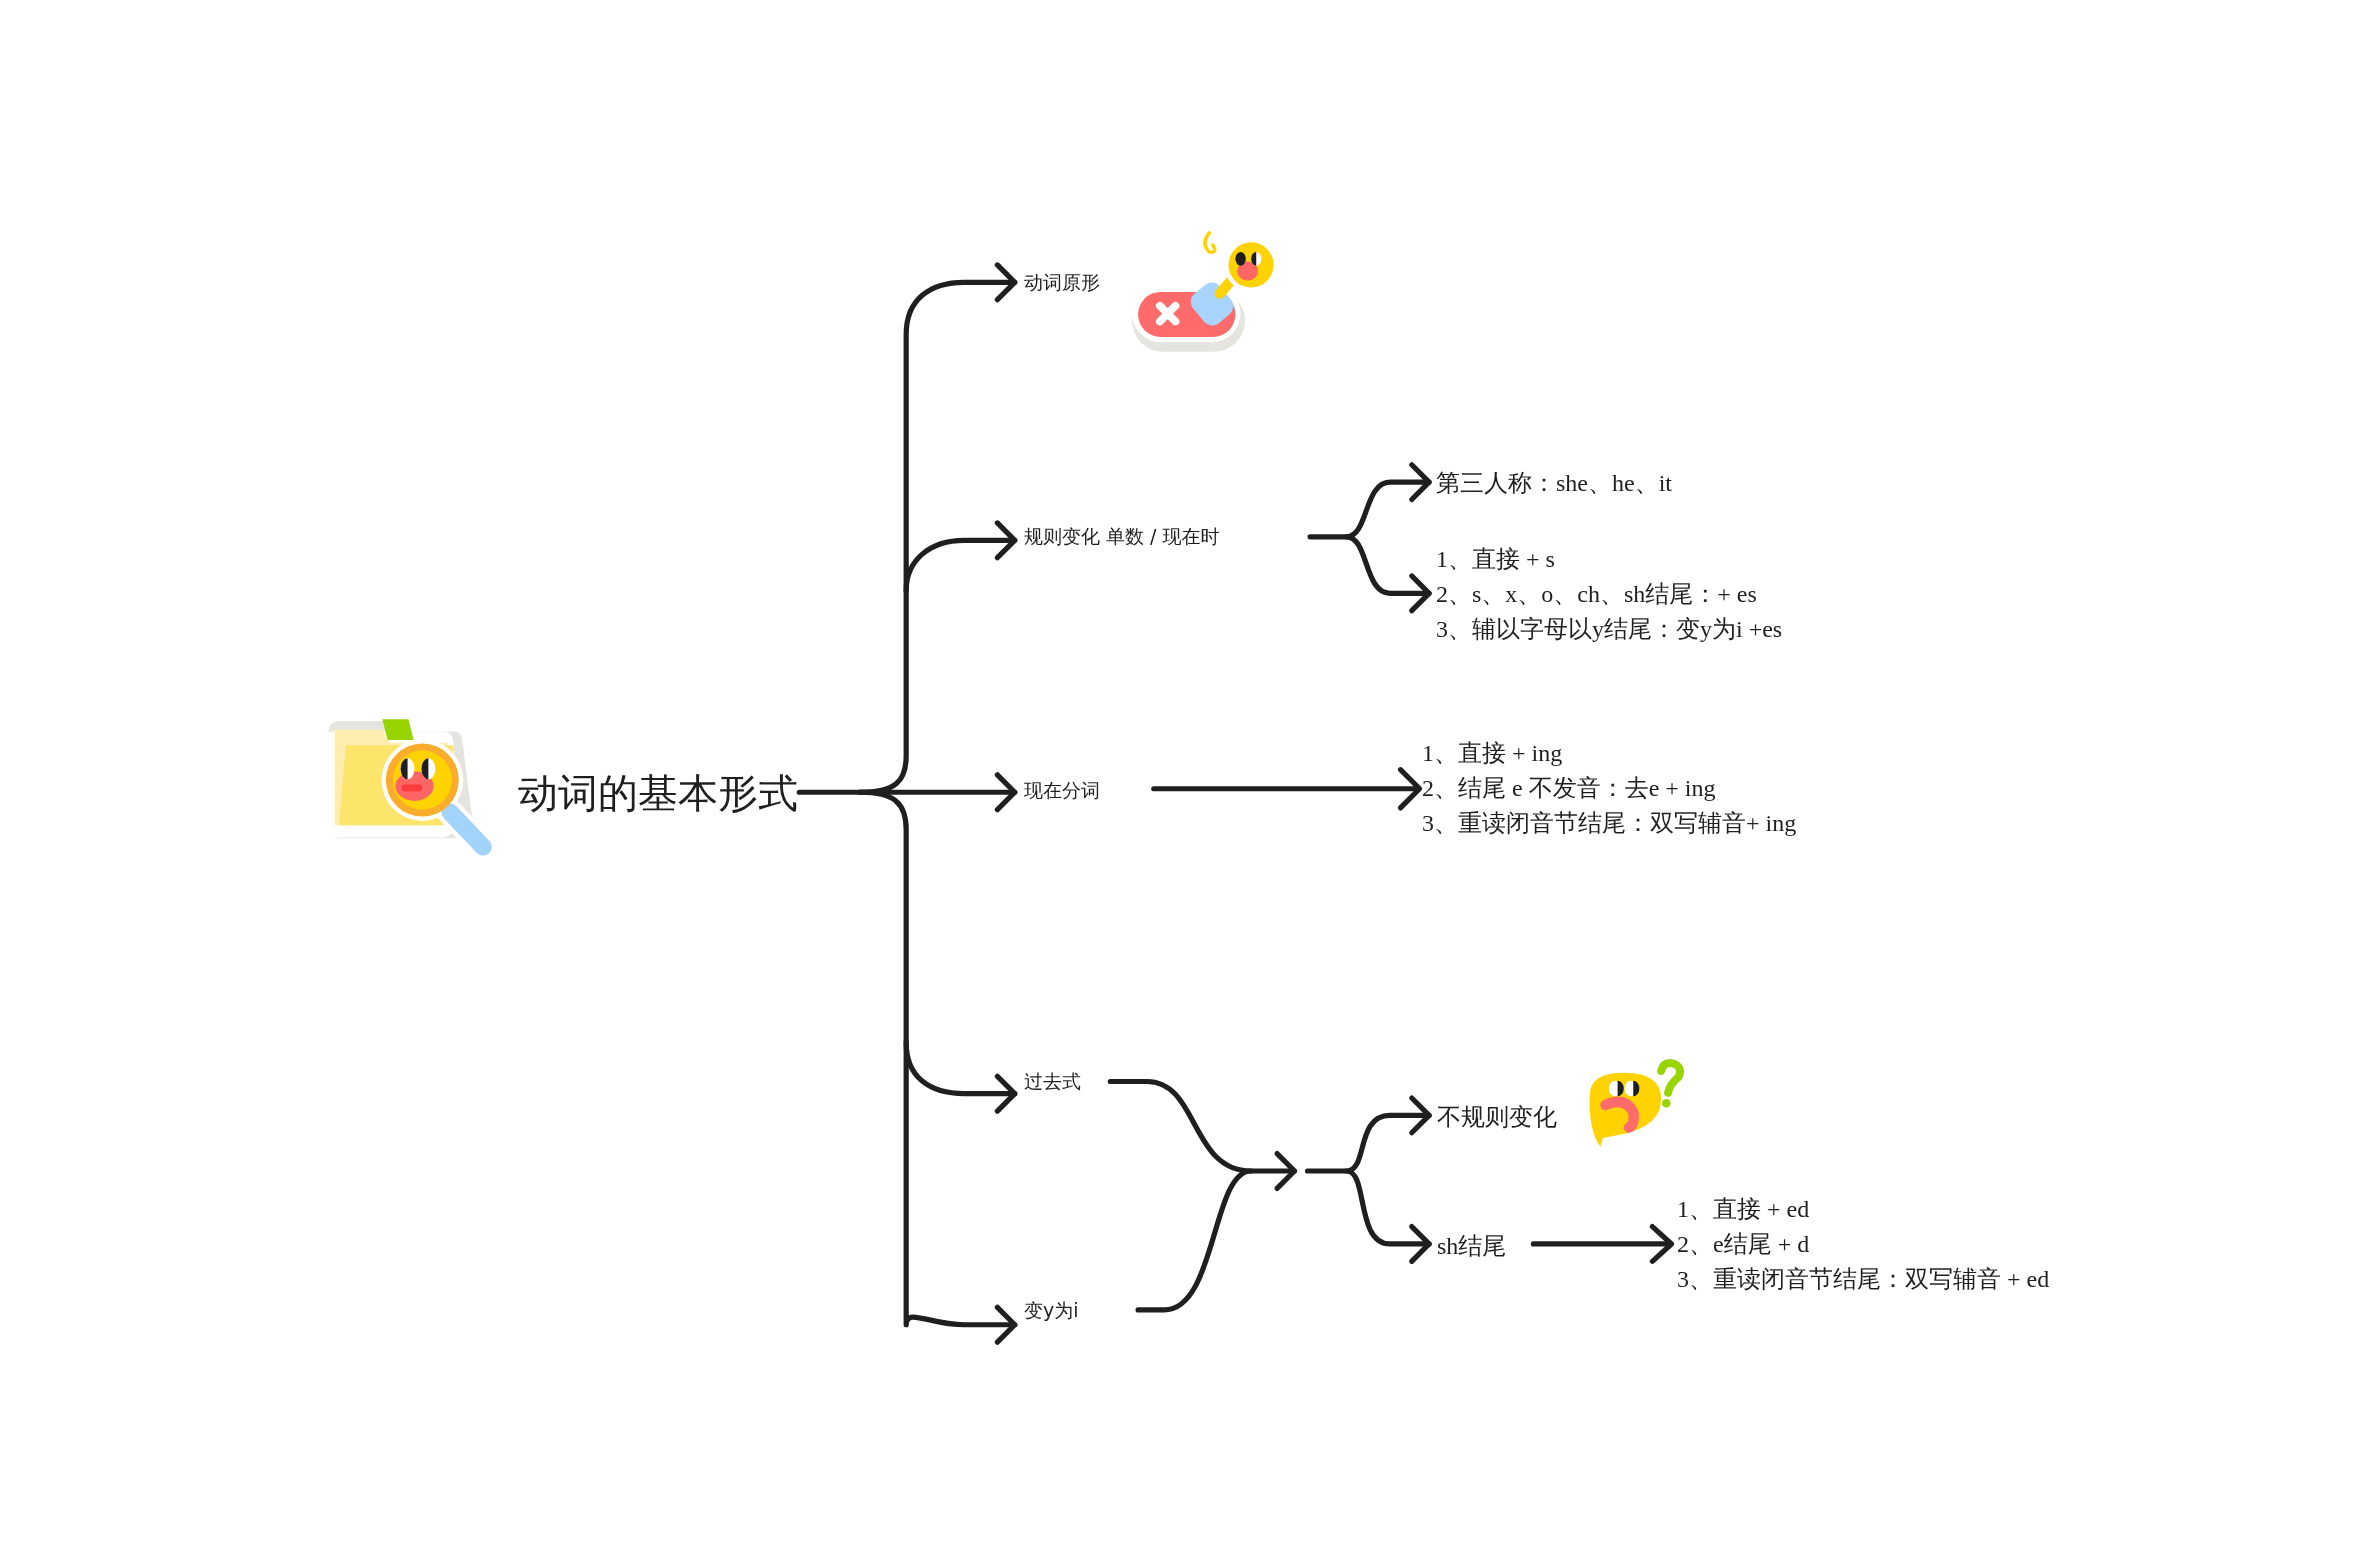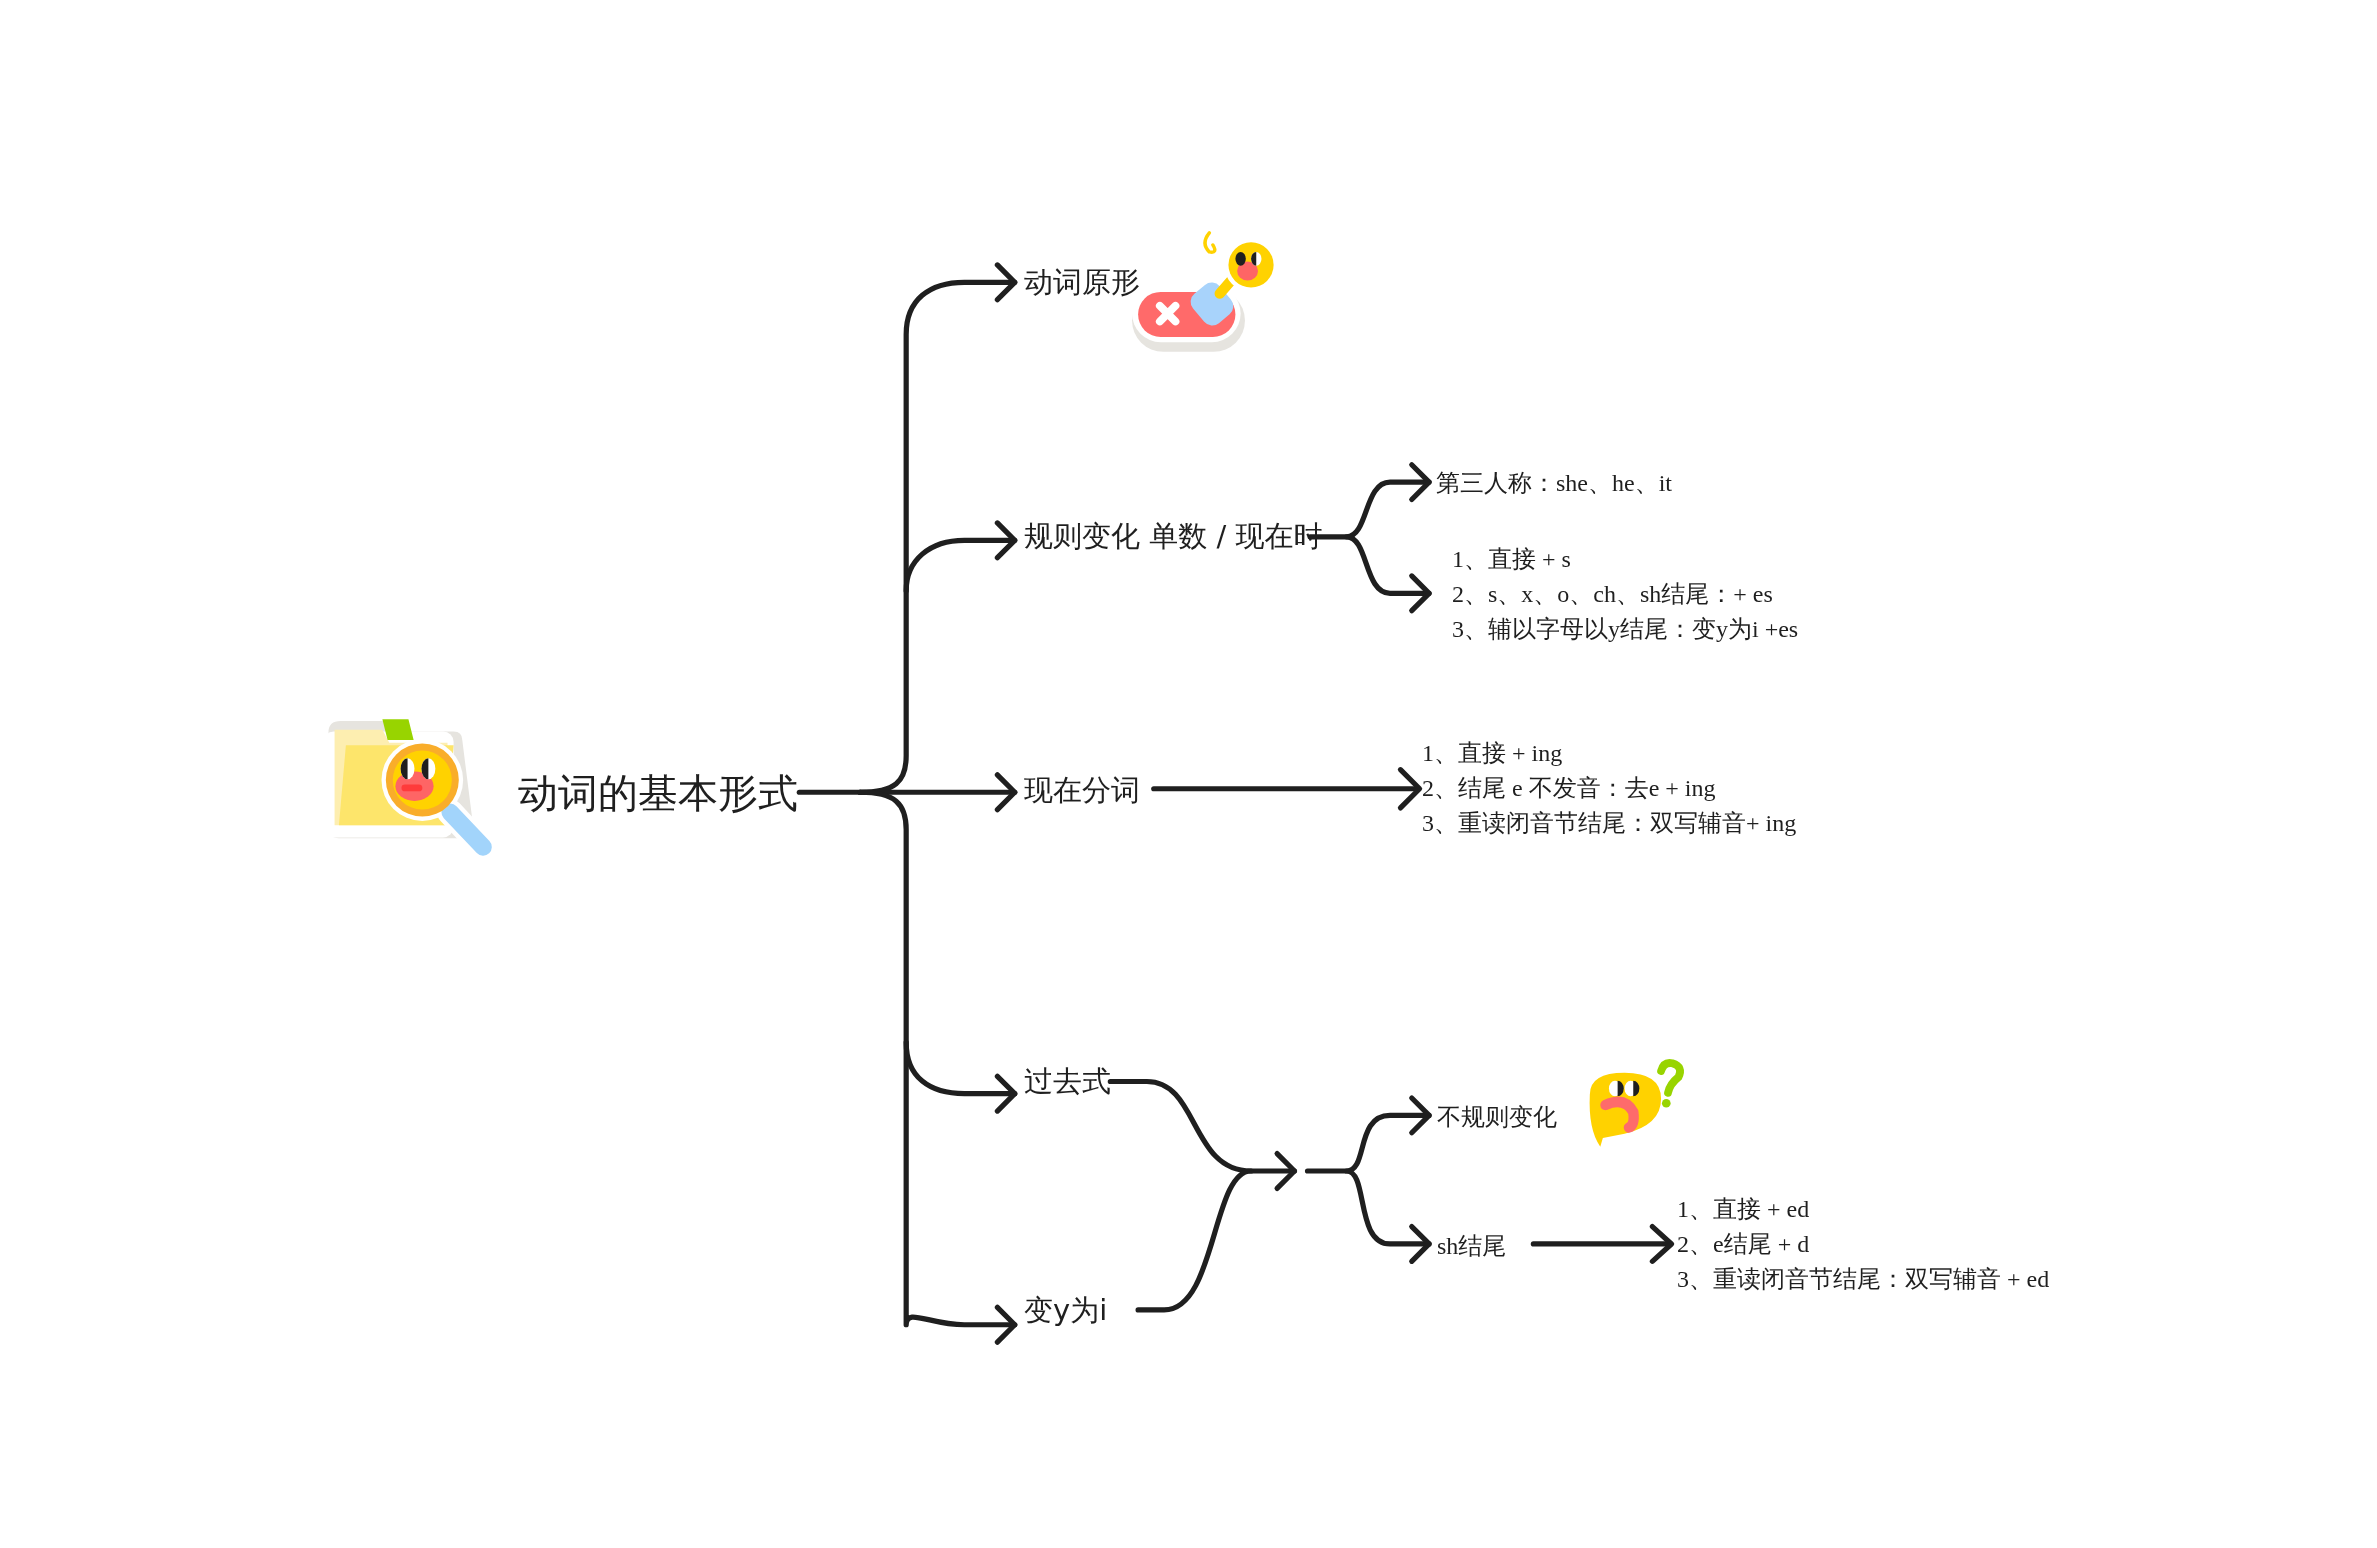--- a/index.html
+++ b/index.html
@@ -3,21 +3,21 @@
 <meta charset="utf-8">
 <style>
   html, body { margin: 0; padding: 0; background: #ffffff; }
   body { width: 2377px; height: 1548px; position: relative; overflow: hidden;
          font-family: "DejaVu Sans", "Liberation Sans", sans-serif; color: #1f1f1f; }
   svg#map { position: absolute; left: 0; top: 0; width: 2377px; height: 1548px; }
   .edge { fill: none; stroke: #1f1f1f; stroke-width: 6; stroke-linecap: round; stroke-linejoin: round; }
   .arrow { fill: none; stroke: #1f1f1f; stroke-width: 6; stroke-linecap: round; stroke-linejoin: round; }
   .label { position: absolute; white-space: nowrap; color: #1f1f1f; }
   .root-label { font-size: 40px; }
-  .l1 { font-size: 29px; line-height: 31px; }
+  .l1 { font-size: 19px; line-height: 31px; }
   .l2 { font-size: 24px; line-height: 35px; font-family: Liberation Serif, serif; }
   .multi div { height: 35px; line-height: 35px; }
 </style>
 </head>
 <body>
 
 <svg id="map" viewBox="0 0 2736 1782" xmlns="http://www.w3.org/2000/svg">
 
   <path class="edge" d="M920 912 L 990 912"></path>
 
@@ -104,21 +104,21 @@
 
 <div class="label root-label" style="left:506px; top:766px;margin-left:12px;">动词的基本形式</div>
 
 <div class="label l1" style="left:1024px; top:267px;">动词原形</div>
 <div class="label l1" style="left:1024px; top:521px;">规则变化 单数 / 现在时</div>
 <div class="label l1" style="left:1024px; top:775px;">现在分词</div>
 <div class="label l1" style="left:1024px; top:1066px;">过去式</div>
 <div class="label l1" style="left:1024px; top:1295px;">变y为i</div>
 
 <div class="label l2" style="left:1436px; top:466px;">第三人称：she、he、it</div>
-<div class="label l2 multi" style="left:1436px; top:542px;margin-left:16px;">
+<div class="label l2 multi" style="left:1436px; top:542px;">
   <div>1、直接 + s</div>
   <div>2、s、x、o、ch、sh结尾：+ es</div>
   <div>3、辅以字母以y结尾：变y为i +es</div>
 </div>
 
 <div class="label l2 multi" style="left:1422px; top:736px;">
   <div>1、直接 + ing</div>
   <div>2、结尾 e 不发音：去e + ing</div>
   <div>3、重读闭音节结尾：双写辅音+ ing</div>
 </div>

